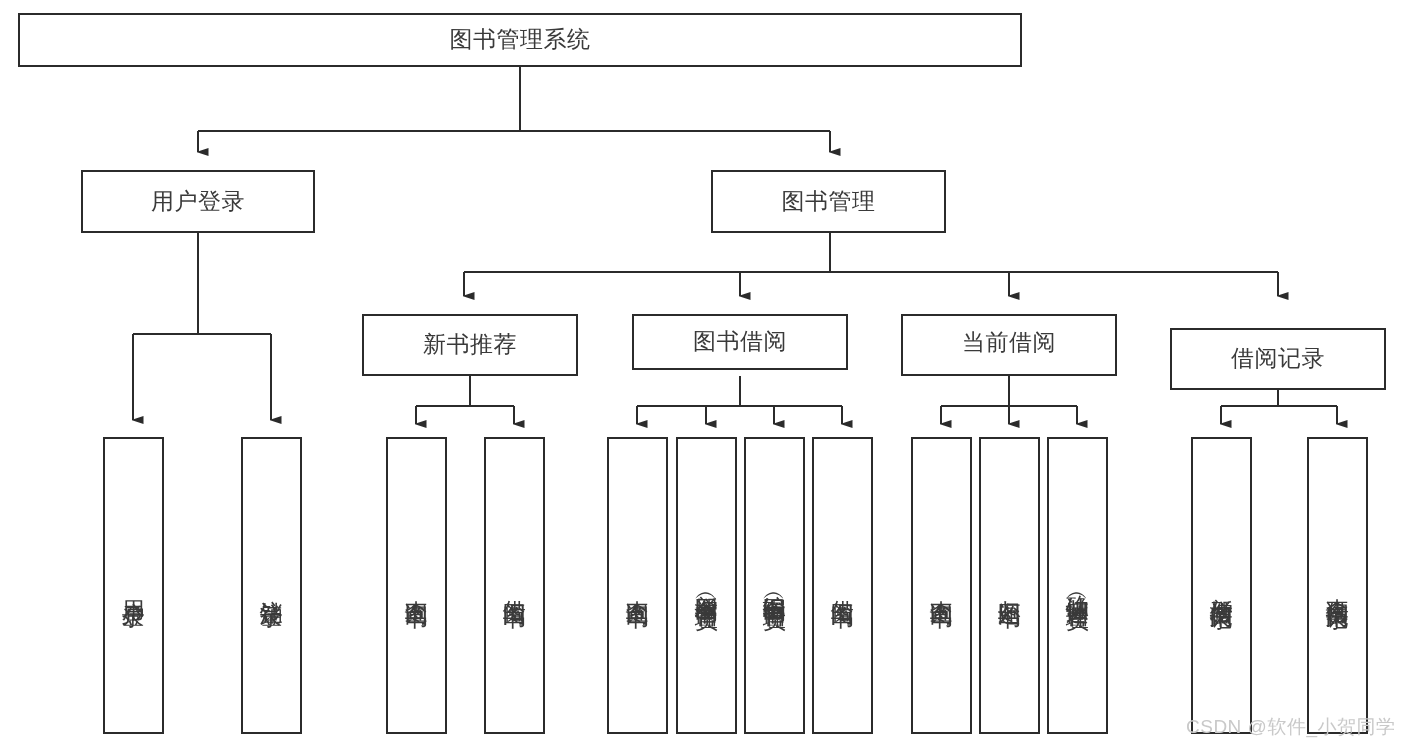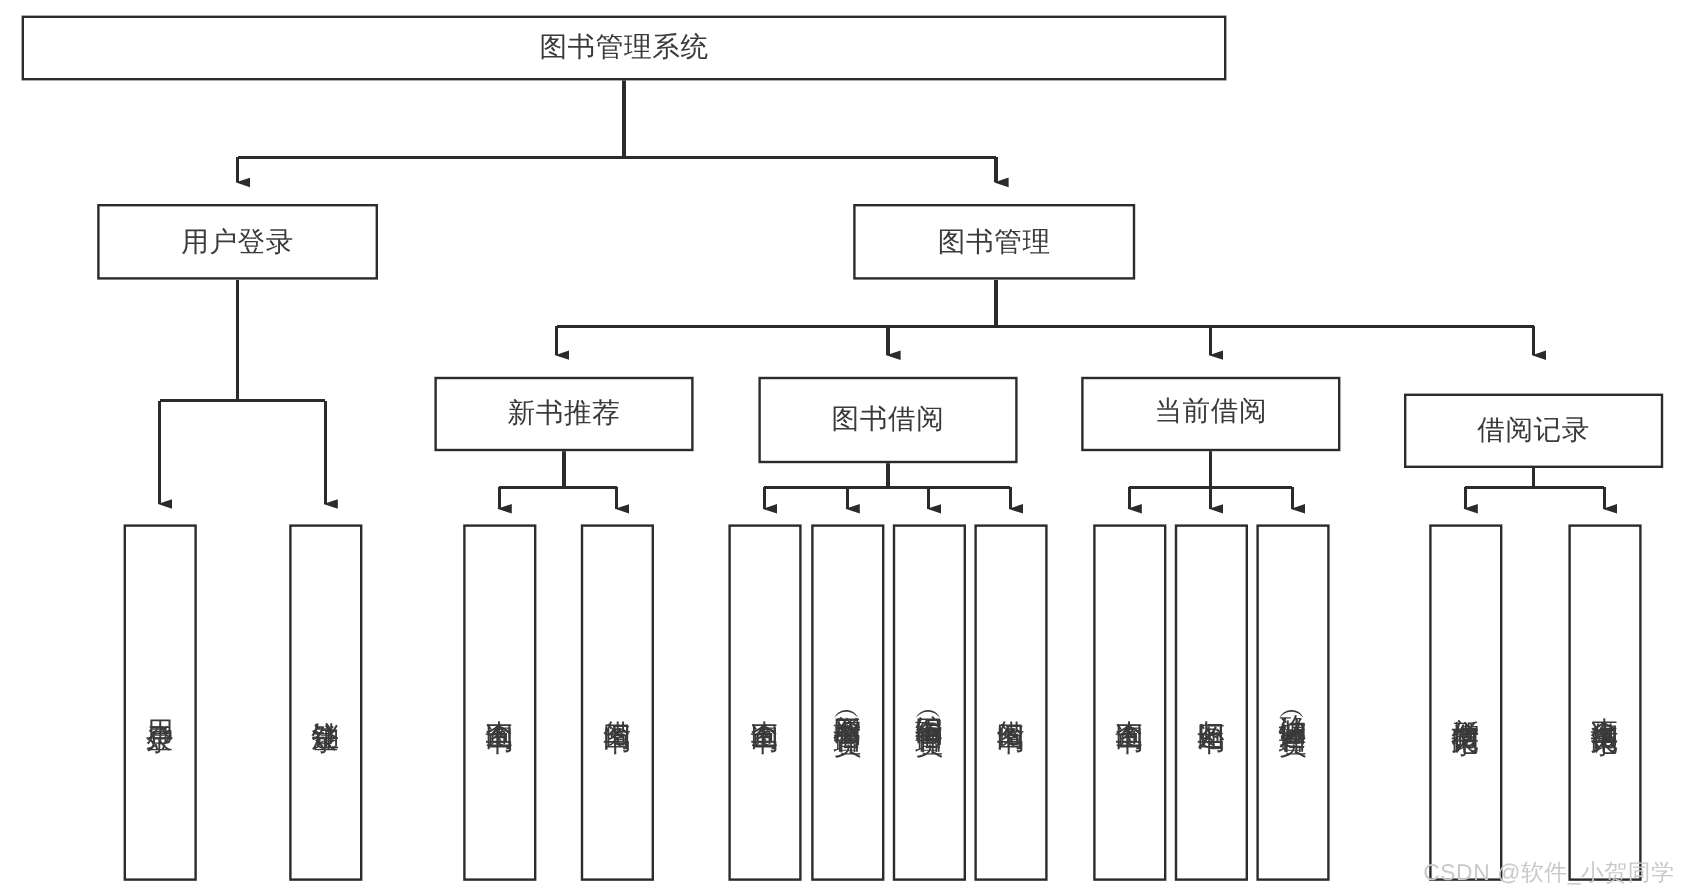--- a/index.html
+++ b/index.html
@@ -126,21 +126,21 @@
   <div class="node-box" style="left:81px; top:170px; width:234px; height:63px;">
     <span class="node-label-h">用户登录</span>
   </div>
   <div class="node-box" style="left:711px; top:170px; width:235px; height:63px;">
     <span class="node-label-h">图书管理</span>
   </div>
 
   <div class="node-box" style="left:362px; top:314px; width:216px; height:62px;">
     <span class="node-label-h">新书推荐</span>
   </div>
-  <div class="node-box" style="left:632px; top:314px; width:216px; height:72px;">
+  <div class="node-box" style="left:632px; top:314px; width:216px; height:56px;">
     <span class="node-label-h">图书借阅</span>
   </div>
   <div class="node-box" style="left:901px; top:314px; width:216px; height:62px;font-family:Liberation Mono, monospace;">
     <span class="node-label-h">当前借阅</span>
   </div>
   <div class="node-box" style="left:1170px; top:328px; width:216px; height:62px;">
     <span class="node-label-h">借阅记录</span>
   </div>
 
   <div class="node-box" style="left:103px; top:437px; width:61px; height:297px;">

